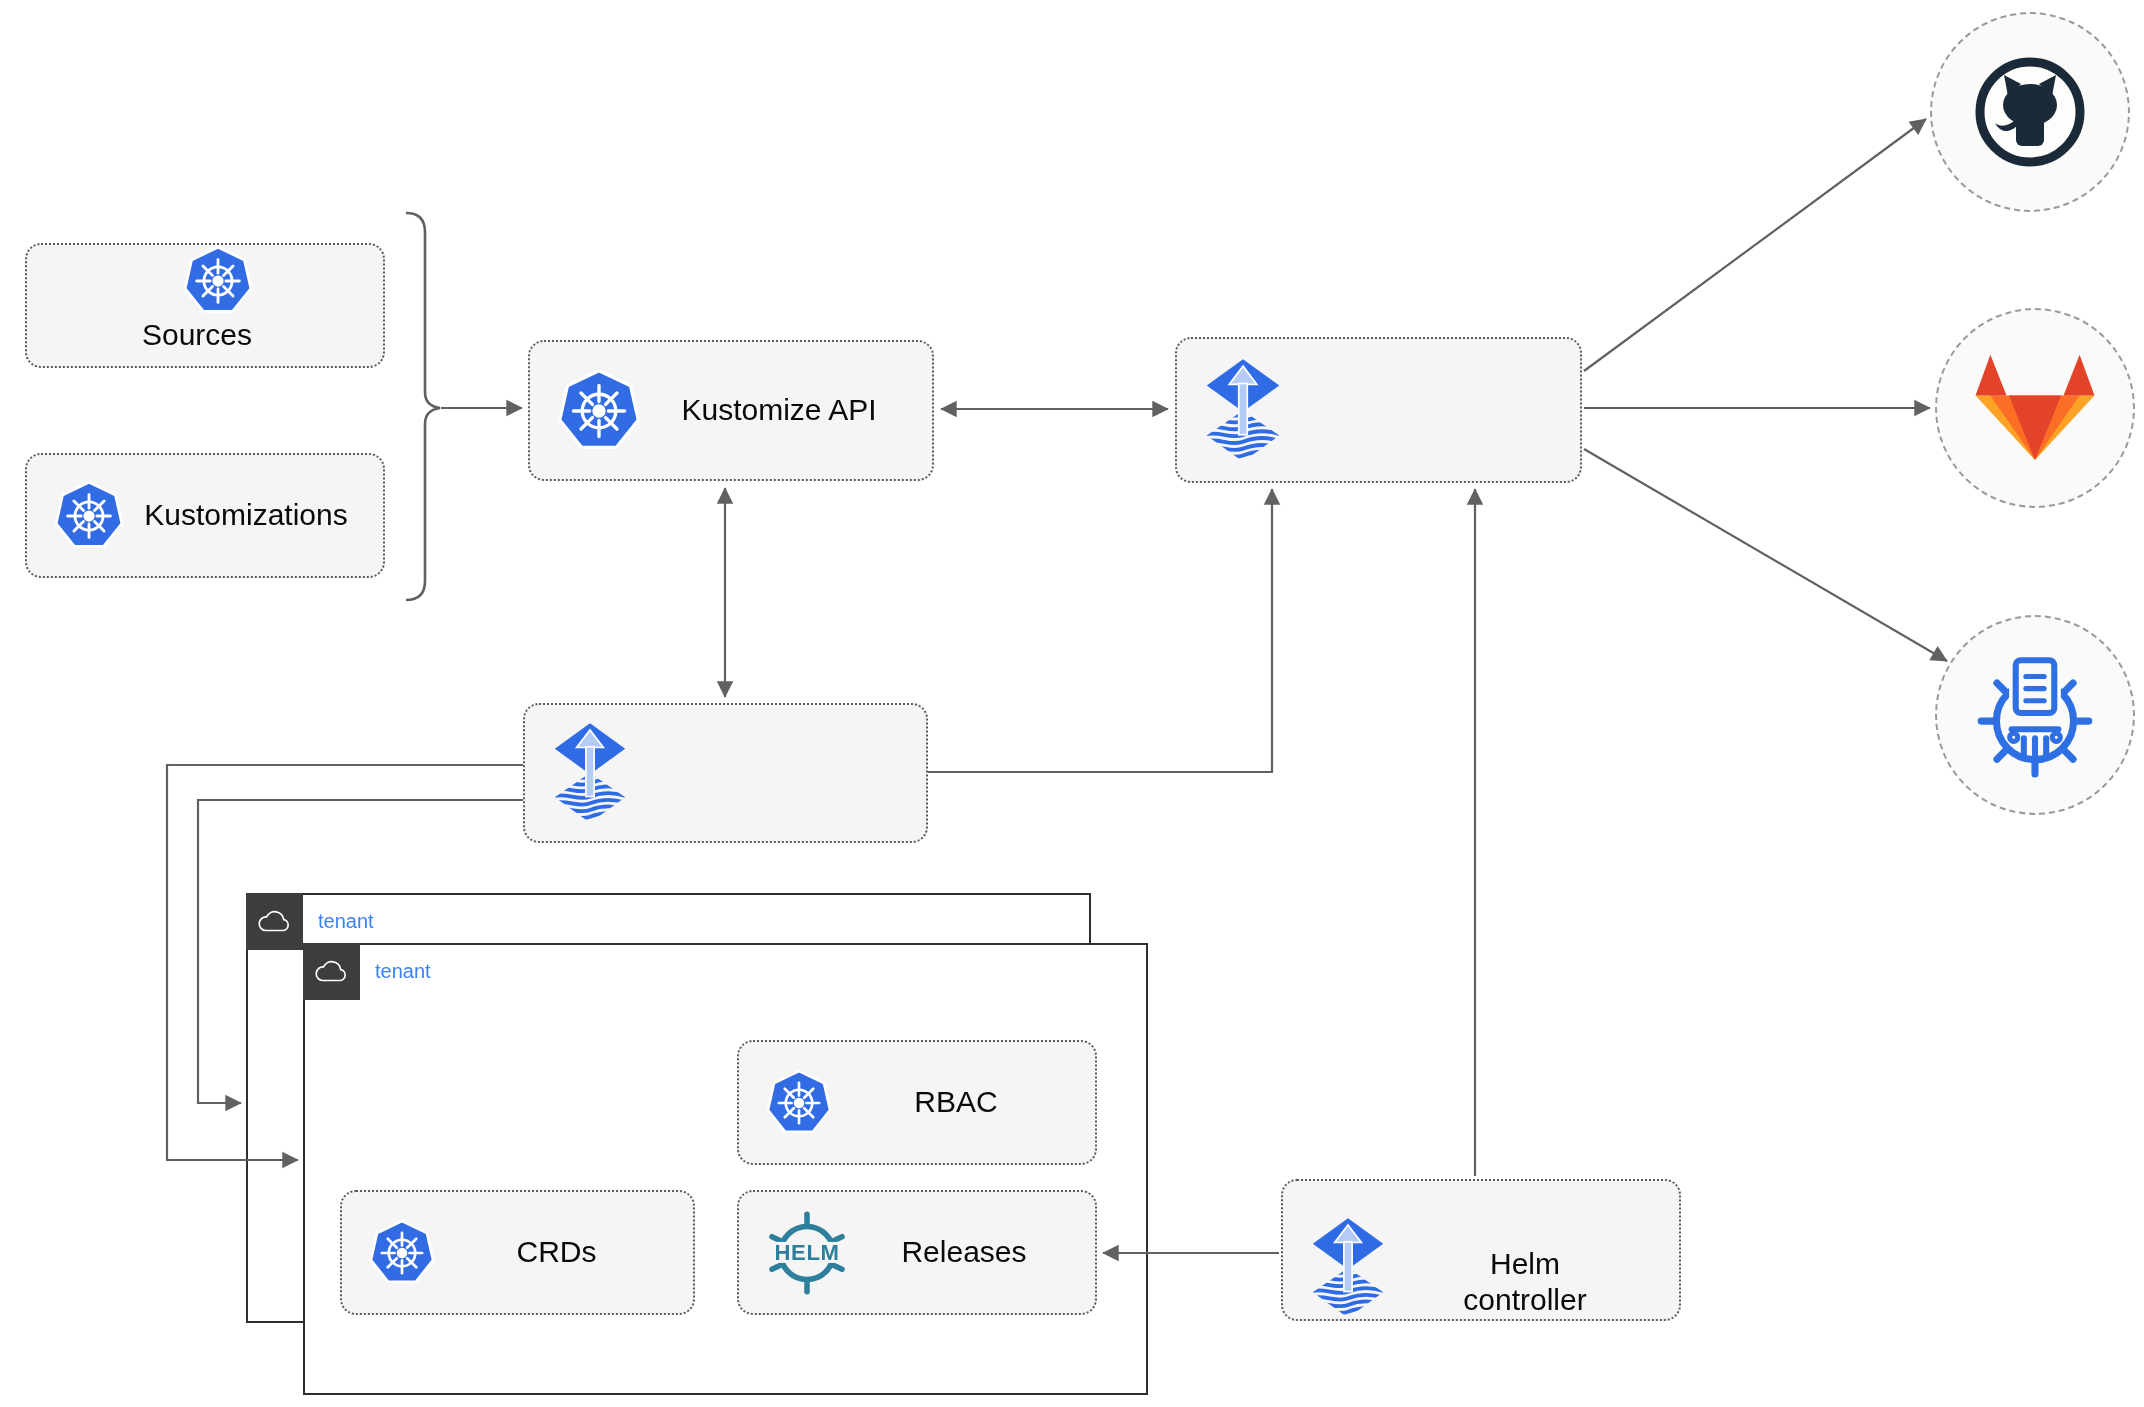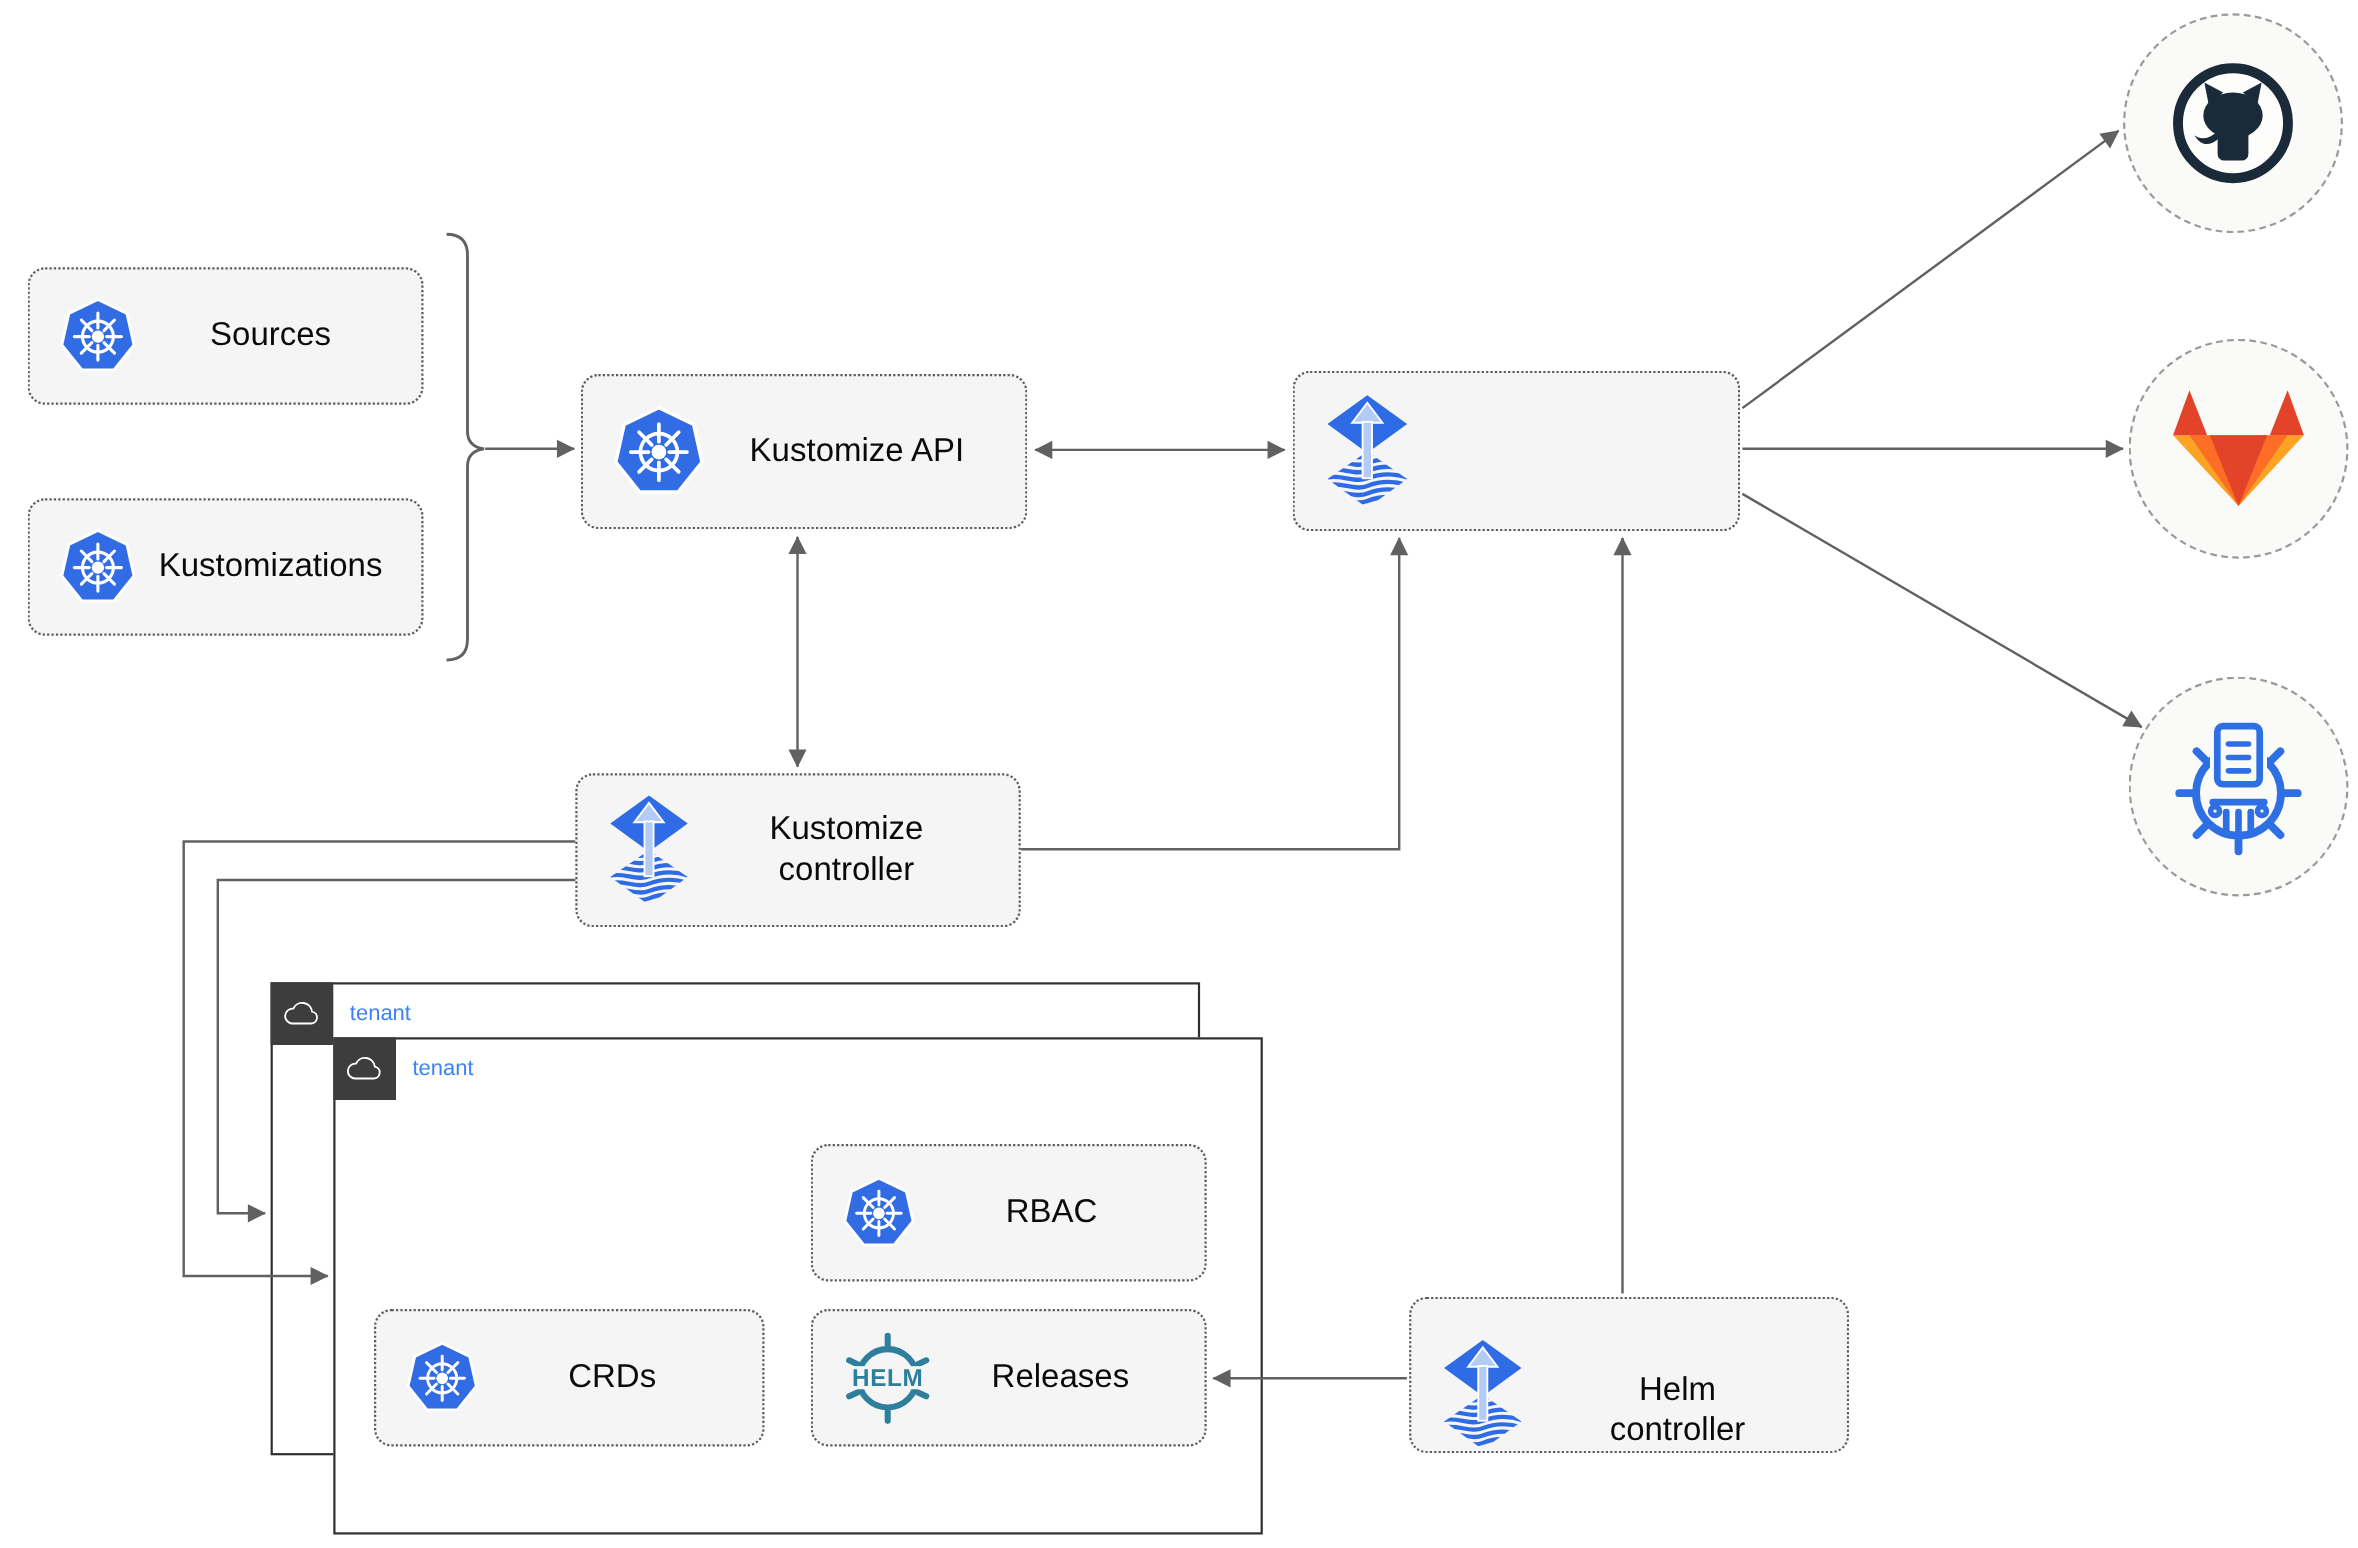--- a/index.html
+++ b/index.html
@@ -148,21 +148,21 @@
 
   <div class="tenant tenant-inner" style="left:303px;top:943px;width:845px;height:452px;">
     <div class="tenant-header">
       <svg width="36" height="26">
           <use href="#sym-cloud"></use>
         </svg>
     </div>
     <div class="tenant-label">tenant</div>
   </div>
 
-  <div class="node" style="left:25px;top:243px;width:360px;height:125px;">
+  <div class="node" style="left:25px;top:243px;width:360px;height:125px;flex-direction:column;">
     <span class="icon">
       <svg width="72" height="72">
           <use href="#sym-k8s"></use>
         </svg>
       </span>
     <span class="label">Sources</span>
   </div>
 
   <div class="node" style="left:25px;top:453px;width:360px;height:125px;">
     <span class="icon">
@@ -189,21 +189,20 @@
         </svg>
       </span>
   </div>
 
   <div class="node" style="left:523px;top:703px;width:405px;height:140px;">
     <span class="icon">
       <svg width="78" height="102" viewBox="0 0 64 84">
           <use href="#sym-flux"></use>
         </svg>
       </span>
-    <span class="label"><span class="lbl-narrow">Kustomize controller</span></span>
   </div>
 
   <div class="node" style="left:1281px;top:1179px;width:400px;height:142px;align-items:flex-end;">
     <span class="icon">
       <svg width="78" height="102" viewBox="0 0 64 84">
           <use href="#sym-flux"></use>
         </svg>
       </span>
     <span class="label"><span class="lbl-narrow">Helm controller</span></span>
   </div>

